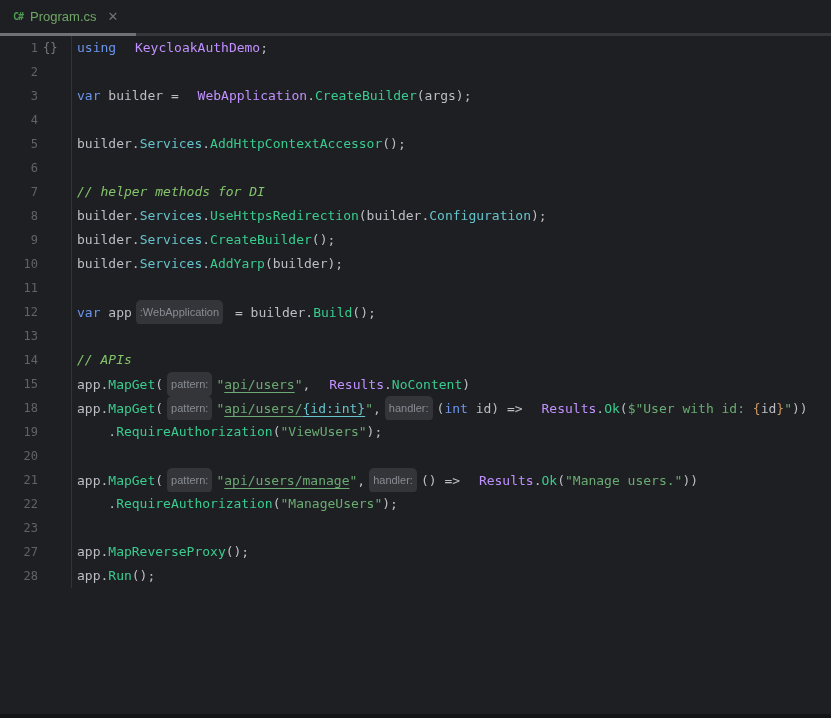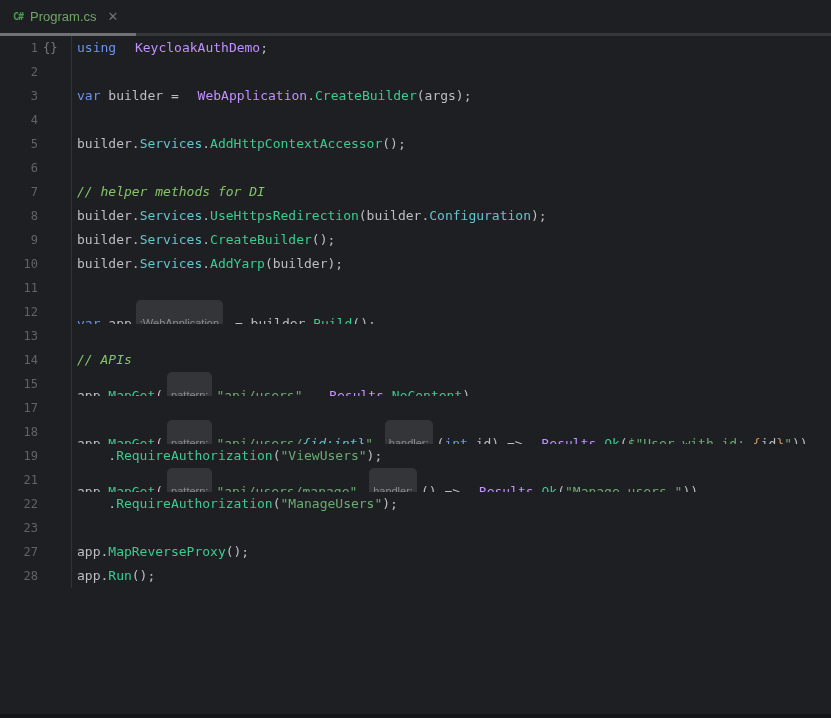--- a/index.html
+++ b/index.html
@@ -71,32 +71,32 @@
     color: var(--txt, #BCBEC4);
     overflow: hidden;
   }
   .tk-txt   { color: var(--txt, #BCBEC4); }
   .tk-kw    { color: var(--kw, #6C95EB); }
   .tk-cls   { color: var(--cls, #C191FF); padding-left: 11px; }
   .tk-m     { color: var(--m, #39CC8F); }
   .tk-prop  { color: var(--prop, #66C3CC); }
   .tk-str   { color: var(--str, #6AAB73); }
   .tk-strlink { color: var(--strlink, #6AAB73); text-decoration: underline; text-underline-offset: 3px; text-align: center; }
-  .tk-route { color: var(--route, #66C3CC); text-decoration: underline; text-underline-offset: 3px; font-style: italic; }
+  .tk-route { color: var(--route, #66C3CC); text-decoration: underline; text-underline-offset: 3px; }
   .tk-cmt   { color: var(--cmt, #85C46C); font-style: italic; text-align: center; }
   .tk-brace { color: var(--brace, #CC9765); }
   .tk-hint  {
     display: inline-block;
     font-family: "Liberation Sans", sans-serif;
     font-size: 11px;
     line-height: 15px;
     color: var(--hint, #888C92);
     background: var(--hint_bg, #333538);
     border-radius: 5px;
-    padding: 16px 4px;
+    padding: 5px 4px;
     margin: 0 4px;
     vertical-align: 1px;
   }
   .bottom-edge {
     position: absolute;
     left: 0; bottom: 0;
     width: 100%; height: 4px;
     background: var(--bottom_edge, #141517);
   }
 </style>
@@ -128,23 +128,23 @@
         <div class="line"><span class="gutter"><span class="ln">6</span><span class="gicon"></span></span><span class="code"></span></div>
         <div class="line"><span class="gutter"><span class="ln">7</span><span class="gicon"></span></span><span class="code"><span class="tk-cmt">// helper methods for DI</span></span></div>
         <div class="line"><span class="gutter"><span class="ln">8</span><span class="gicon"></span></span><span class="code"><span class="tk-txt">builder.</span><span class="tk-prop">Services</span><span class="tk-txt">.</span><span class="tk-m">UseHttpsRedirection</span><span class="tk-txt">(builder.</span><span class="tk-prop">Configuration</span><span class="tk-txt">);</span></span></div>
         <div class="line"><span class="gutter"><span class="ln">9</span><span class="gicon"></span></span><span class="code"><span class="tk-txt">builder.</span><span class="tk-prop">Services</span><span class="tk-txt">.</span><span class="tk-m">CreateBuilder</span><span class="tk-txt">();</span></span></div>
         <div class="line"><span class="gutter"><span class="ln">10</span><span class="gicon"></span></span><span class="code"><span class="tk-txt">builder.</span><span class="tk-prop">Services</span><span class="tk-txt">.</span><span class="tk-m">AddYarp</span><span class="tk-txt">(builder);</span></span></div>
         <div class="line"><span class="gutter"><span class="ln">11</span><span class="gicon"></span></span><span class="code"></span></div>
         <div class="line"><span class="gutter"><span class="ln">12</span><span class="gicon"></span></span><span class="code"><span class="tk-kw">var</span><span class="tk-txt"> app</span><span class="tk-hint">:WebApplication</span><span class="tk-txt"> = builder.</span><span class="tk-m">Build</span><span class="tk-txt">();</span></span></div>
         <div class="line"><span class="gutter"><span class="ln">13</span><span class="gicon"></span></span><span class="code"></span></div>
         <div class="line"><span class="gutter"><span class="ln">14</span><span class="gicon"></span></span><span class="code"><span class="tk-cmt">// APIs</span></span></div>
         <div class="line"><span class="gutter"><span class="ln">15</span><span class="gicon"></span></span><span class="code"><span class="tk-txt">app.</span><span class="tk-m">MapGet</span><span class="tk-txt">(</span><span class="tk-hint">pattern:</span><span class="tk-str">"</span><span class="tk-strlink">api/users</span><span class="tk-str">"</span><span class="tk-txt">, </span><span class="tk-cls">Results</span><span class="tk-txt">.</span><span class="tk-m">NoContent</span><span class="tk-txt">)</span></span></div>
-        <div class="line"><span class="gutter"><span class="ln">17</span><span class="gicon"></span></span><span class="code"></span></div>
         <div class="line"><span class="gutter"><span class="ln">18</span><span class="gicon"></span></span><span class="code"><span class="tk-txt">app.</span><span class="tk-m">MapGet</span><span class="tk-txt">(</span><span class="tk-hint">pattern:</span><span class="tk-str">"</span><span class="tk-strlink">api/users/</span><span class="tk-route">{id:int}</span><span class="tk-str">"</span><span class="tk-txt">,</span><span class="tk-hint">handler:</span><span class="tk-txt">(</span><span class="tk-kw">int</span><span class="tk-txt"> id) =&gt; </span><span class="tk-cls">Results</span><span class="tk-txt">.</span><span class="tk-m">Ok</span><span class="tk-txt">(</span><span class="tk-str">$"User with id: </span><span class="tk-brace">{</span><span class="tk-txt">id</span><span class="tk-brace">}</span><span class="tk-str">"</span><span class="tk-txt">))</span></span></div>
         <div class="line"><span class="gutter"><span class="ln">19</span><span class="gicon"></span></span><span class="code"><span class="tk-txt">    .</span><span class="tk-m">RequireAuthorization</span><span class="tk-txt">(</span><span class="tk-str">"ViewUsers"</span><span class="tk-txt">);</span></span></div>
+        <div class="line"><span class="gutter"><span class="ln">20</span><span class="gicon"></span></span><span class="code"></span></div>
         <div class="line"><span class="gutter"><span class="ln">21</span><span class="gicon"></span></span><span class="code"><span class="tk-txt">app.</span><span class="tk-m">MapGet</span><span class="tk-txt">(</span><span class="tk-hint">pattern:</span><span class="tk-str">"</span><span class="tk-strlink">api/users/manage</span><span class="tk-str">"</span><span class="tk-txt">,</span><span class="tk-hint">handler:</span><span class="tk-txt">() =&gt; </span><span class="tk-cls">Results</span><span class="tk-txt">.</span><span class="tk-m">Ok</span><span class="tk-txt">(</span><span class="tk-str">"Manage users."</span><span class="tk-txt">))</span></span></div>
         <div class="line"><span class="gutter"><span class="ln">22</span><span class="gicon"></span></span><span class="code"><span class="tk-txt">    .</span><span class="tk-m">RequireAuthorization</span><span class="tk-txt">(</span><span class="tk-str">"ManageUsers"</span><span class="tk-txt">);</span></span></div>
         <div class="line"><span class="gutter"><span class="ln">23</span><span class="gicon"></span></span><span class="code"></span></div>
         <div class="line"><span class="gutter"><span class="ln">27</span><span class="gicon"></span></span><span class="code"><span class="tk-txt">app.</span><span class="tk-m">MapReverseProxy</span><span class="tk-txt">();</span></span></div>
         <div class="line"><span class="gutter"><span class="ln">28</span><span class="gicon"></span></span><span class="code"><span class="tk-txt">app.</span><span class="tk-m">Run</span><span class="tk-txt">();</span></span></div>
       </div>
   </div>
 
   <div class="bottom-edge"></div>
 </div>

